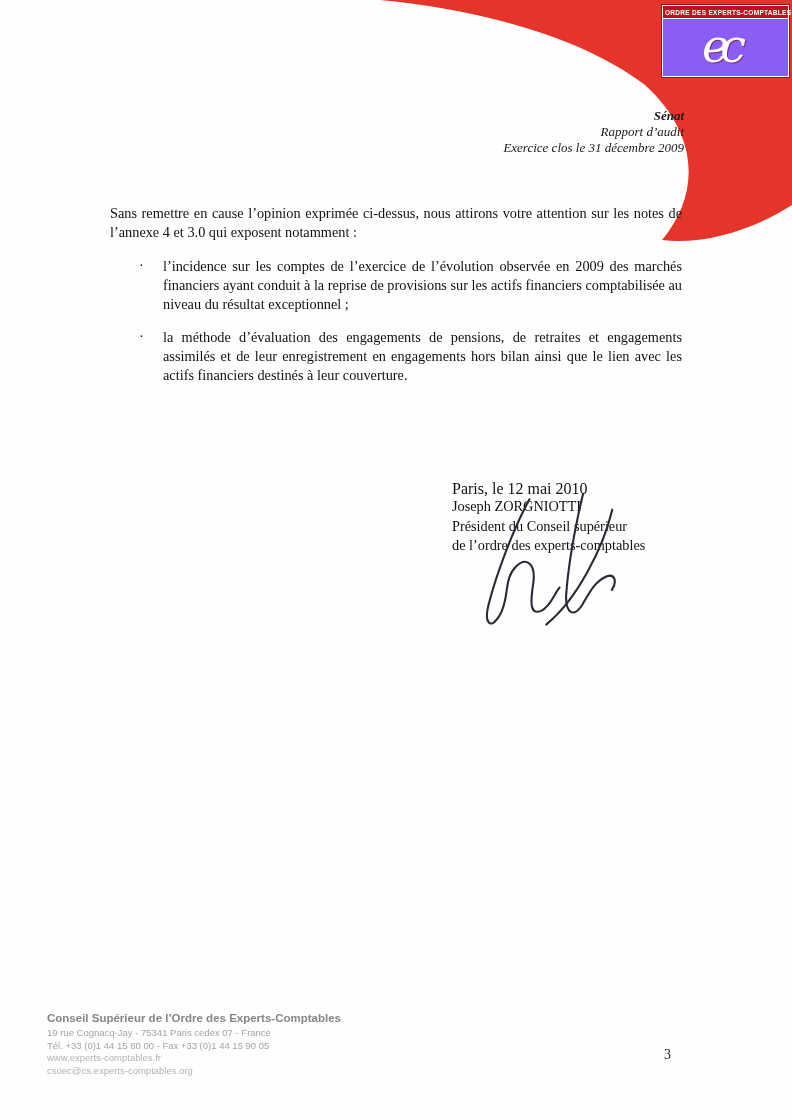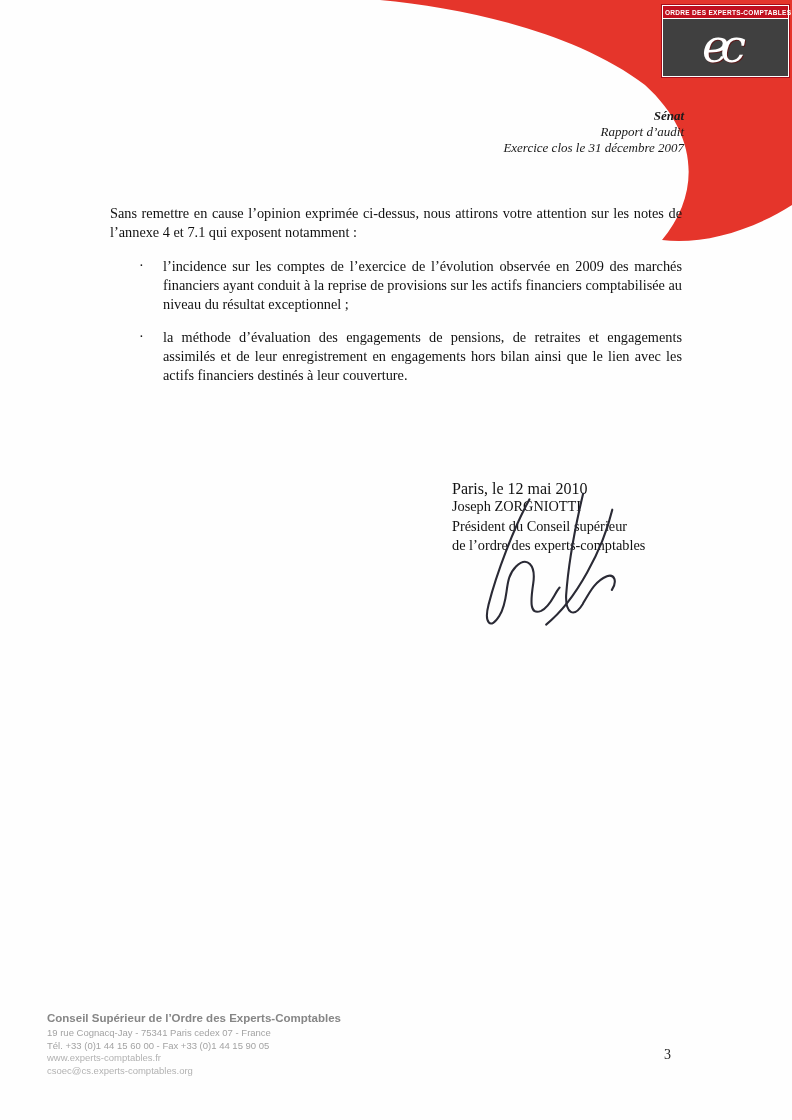--- a/index.html
+++ b/index.html
@@ -8,21 +8,21 @@
     background:#fefefe; overflow:hidden;
     font-family:"Liberation Serif", serif; color:#111;
   }
 
   
   .swoosh { position:absolute; top:0; left:0; width:792px; height:250px; }
 
   
   .logo-box {
     position:absolute; top:5px; right:3px; width:127px; height:72px;
-    background:#404040; border:1px solid #ffffff; box-sizing:border-box;
+    background:#8b5cf6; border:1px solid #ffffff; box-sizing:border-box;
     box-shadow:0 0 0 1px #a90d19;
   }
   .logo-label {
     font-family:"Liberation Sans", sans-serif; font-size:6.5px; font-weight:bold;
     color:#ffffff; text-align:center; padding:3px 2px 2px 2px; letter-spacing:0.3px;
     border-bottom:1px solid #ffffff; background:#c00f1e; white-space:nowrap;
   }
   .logo-mono {
     text-align:center; color:#ffffff; font-family:"DejaVu Serif", serif;
     font-style:italic; font-size:46px; line-height:54px; letter-spacing:-9px;
@@ -78,25 +78,25 @@
   </svg>
 
   <div class="logo-box">
     <div class="logo-label">ORDRE DES EXPERTS-COMPTABLES</div>
     <div class="logo-mono">ec</div>
   </div>
 
   <div class="doc-header">
     <div class="l1">Sénat</div>
     <div class="l2">Rapport d’audit</div>
-    <div class="l3">Exercice clos le 31 décembre 2007</div>
+    <div class="l3">Exercice clos le 31 décembre 2009</div>
   </div>
 
   <div class="letter">
-    <p class="intro">Sans remettre en cause l’opinion exprimée ci-dessus, nous attirons votre attention sur les notes de l’annexe 4 et 7.1 qui exposent notamment :</p>
+    <p class="intro">Sans remettre en cause l’opinion exprimée ci-dessus, nous attirons votre attention sur les notes de l’annexe 4 et 3.0 qui exposent notamment :</p>
     <ul class="bullets">
       <li>
         <span class="bullet-marker">·</span>
         <span>l’incidence sur les comptes de l’exercice de l’évolution observée en 2009 des marchés financiers ayant conduit à la reprise de provisions sur les actifs financiers comptabilisée au niveau du résultat exceptionnel ;</span>
       </li>
       <li>
         <span class="bullet-marker">·</span>
         <span>la méthode d’évaluation des engagements de pensions, de retraites et engagements assimilés et de leur enregistrement en engagements hors bilan ainsi que le lien avec les actifs financiers destinés à leur couverture.</span>
       </li>
     </ul>

